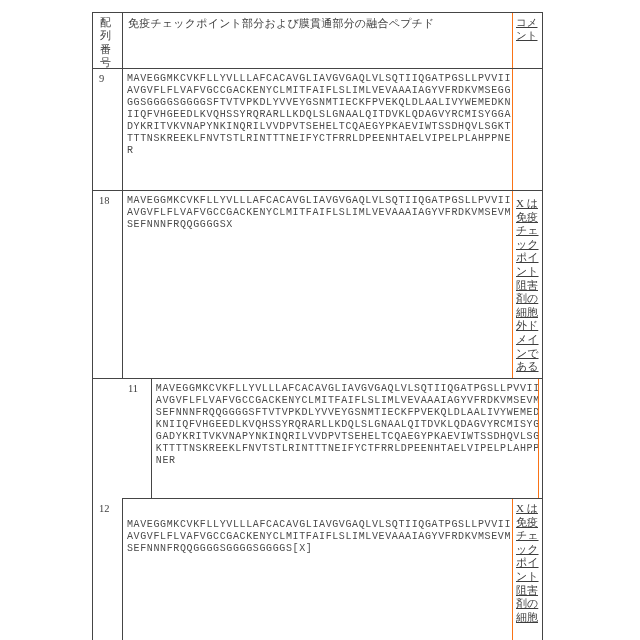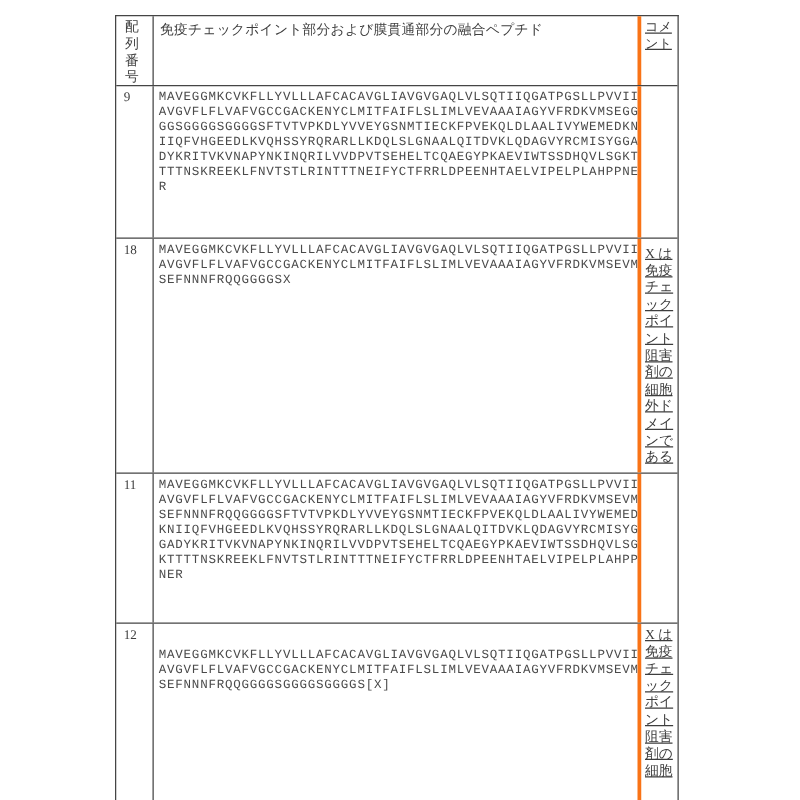--- a/index.html
+++ b/index.html
@@ -38,21 +38,21 @@
     box-sizing: border-box;
     color: #3e3e3e;
     overflow: hidden;
   }
   .c1 {
     width: 30px;
     border-right: 1px solid #454545;
   }
   .c2 {
     width: 390px;
-    border-right: 3px solid #f97316;
+    border-right: 1px solid #f97316;
   }
   .c3 {
     flex: 1;
     text-decoration: underline;
   }
   
   .hdr { height: 56px; }
   .hdr .c1 {
     font-size: 11px;
     line-height: 13.4px;
@@ -66,21 +66,21 @@
   }
   .hdr .c3 {
     font-size: 10.5px;
     line-height: 13.4px;
     padding: 3px 0 0 3px;
     white-space: pre-line;
   }
   
   .rh9  { height: 122px; }
   .rh10 { height: 188px; }
-  .rh11 { height: 120px; }
+  .rh11 { height: 120px; margin-left: 29px; }
   .rh12 { height: 162px; }
   .num {
     font-size: 10.5px;
     padding: 4px 0 0 6px;
   }
   .seq {
     font-family: "Liberation Mono", "DejaVu Sans Mono", monospace;
     font-size: 10px;
     letter-spacing: 0.62px;
     line-height: 12px;

